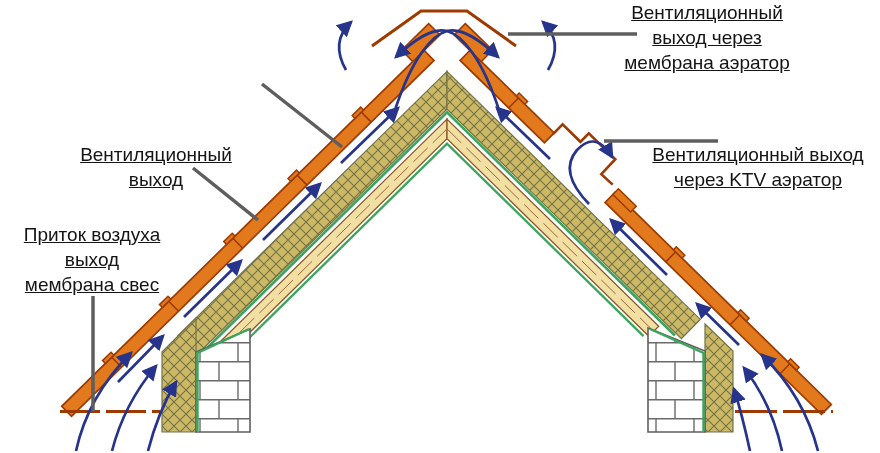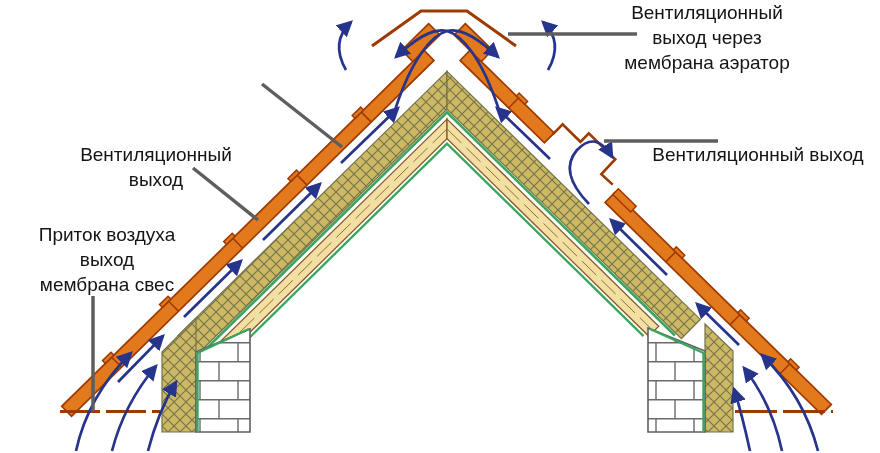--- a/index.html
+++ b/index.html
@@ -1,21 +1,21 @@
 <!DOCTYPE html>
 <html><head>
 <meta charset="utf-8">
 <style>
   html,body{margin:0;padding:0;background:#ffffff;}
   #stage{position:relative;width:880px;height:453px;background:#ffffff;overflow:hidden;
          font-family:"Liberation Sans",sans-serif;}
   #stage svg{position:absolute;left:0;top:0;}
   .lbl{position:absolute;transform:translateX(-50%);text-align:center;
        font:400 19px/25px "Liberation Sans",sans-serif;color:#141414;white-space:nowrap;}
-  .lbl span{display:block;}
+  .lbl span{display:block;text-decoration:underline;}
 </style>
 </head>
 <body>
 
 <div id="stage">
 
 <svg width="880" height="453" viewBox="0 0 880 453">
   <defs>
     <pattern id="hatch" width="12" height="12" patternUnits="userSpaceOnUse">
       <rect width="12" height="12" fill="#CDB964"></rect>
@@ -145,23 +145,24 @@
   <span>выход через</span>
   <span>мембрана аэратор</span>
 </div>
 
 
 <div class="lbl" style="left:156px;top:142px;">
   <span>Вентиляционный</span>
   <span>выход</span>
 </div>
 
-<div class="lbl" style="left:107px;top:222px;">
+<div class="lbl" style="left:92px;top:222px;">
   <span>Приток воздуха</span>
   <span>выход</span>
   <span>мембрана свес</span>
 </div>
 
 <div class="lbl" style="left:758px;top:142px;">
   <span>Вентиляционный выход</span>
+  <span>через KTV аэратор</span>
 </div>
 
 </div>
 
 </body></html>

